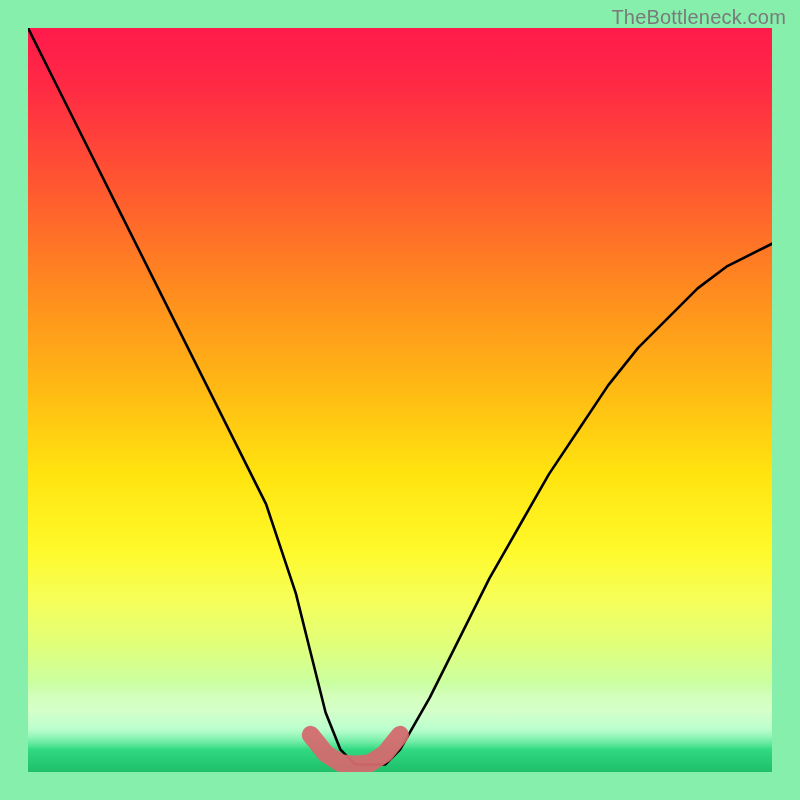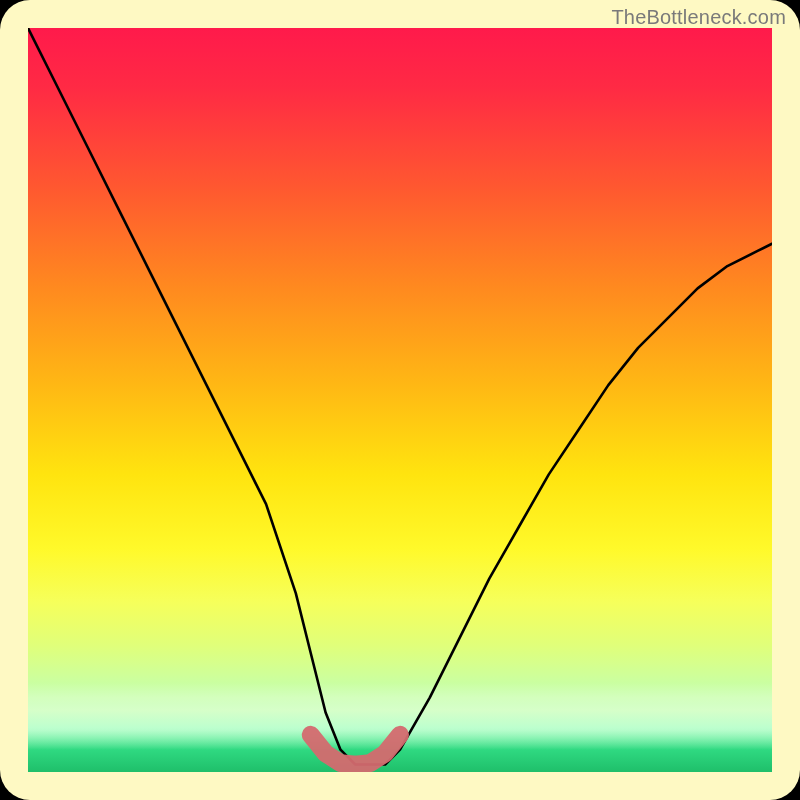--- a/index.html
+++ b/index.html
@@ -8,22 +8,21 @@
     width: 800px;
     height: 800px;
     background: #000;
     overflow: hidden;
     font-family: Arial, Helvetica, sans-serif;
   }
   .stage {
     position: relative;
     width: 800px;
     height: 800px;
-    background: #fef9c3;
-    border-radius: 30px;
+    background: #86efac;
   }
   .plot {
     position: absolute;
     left: 28px;
     top: 28px;
     width: 744px;
     height: 744px;
     overflow: hidden;
   }
   .gradient {

